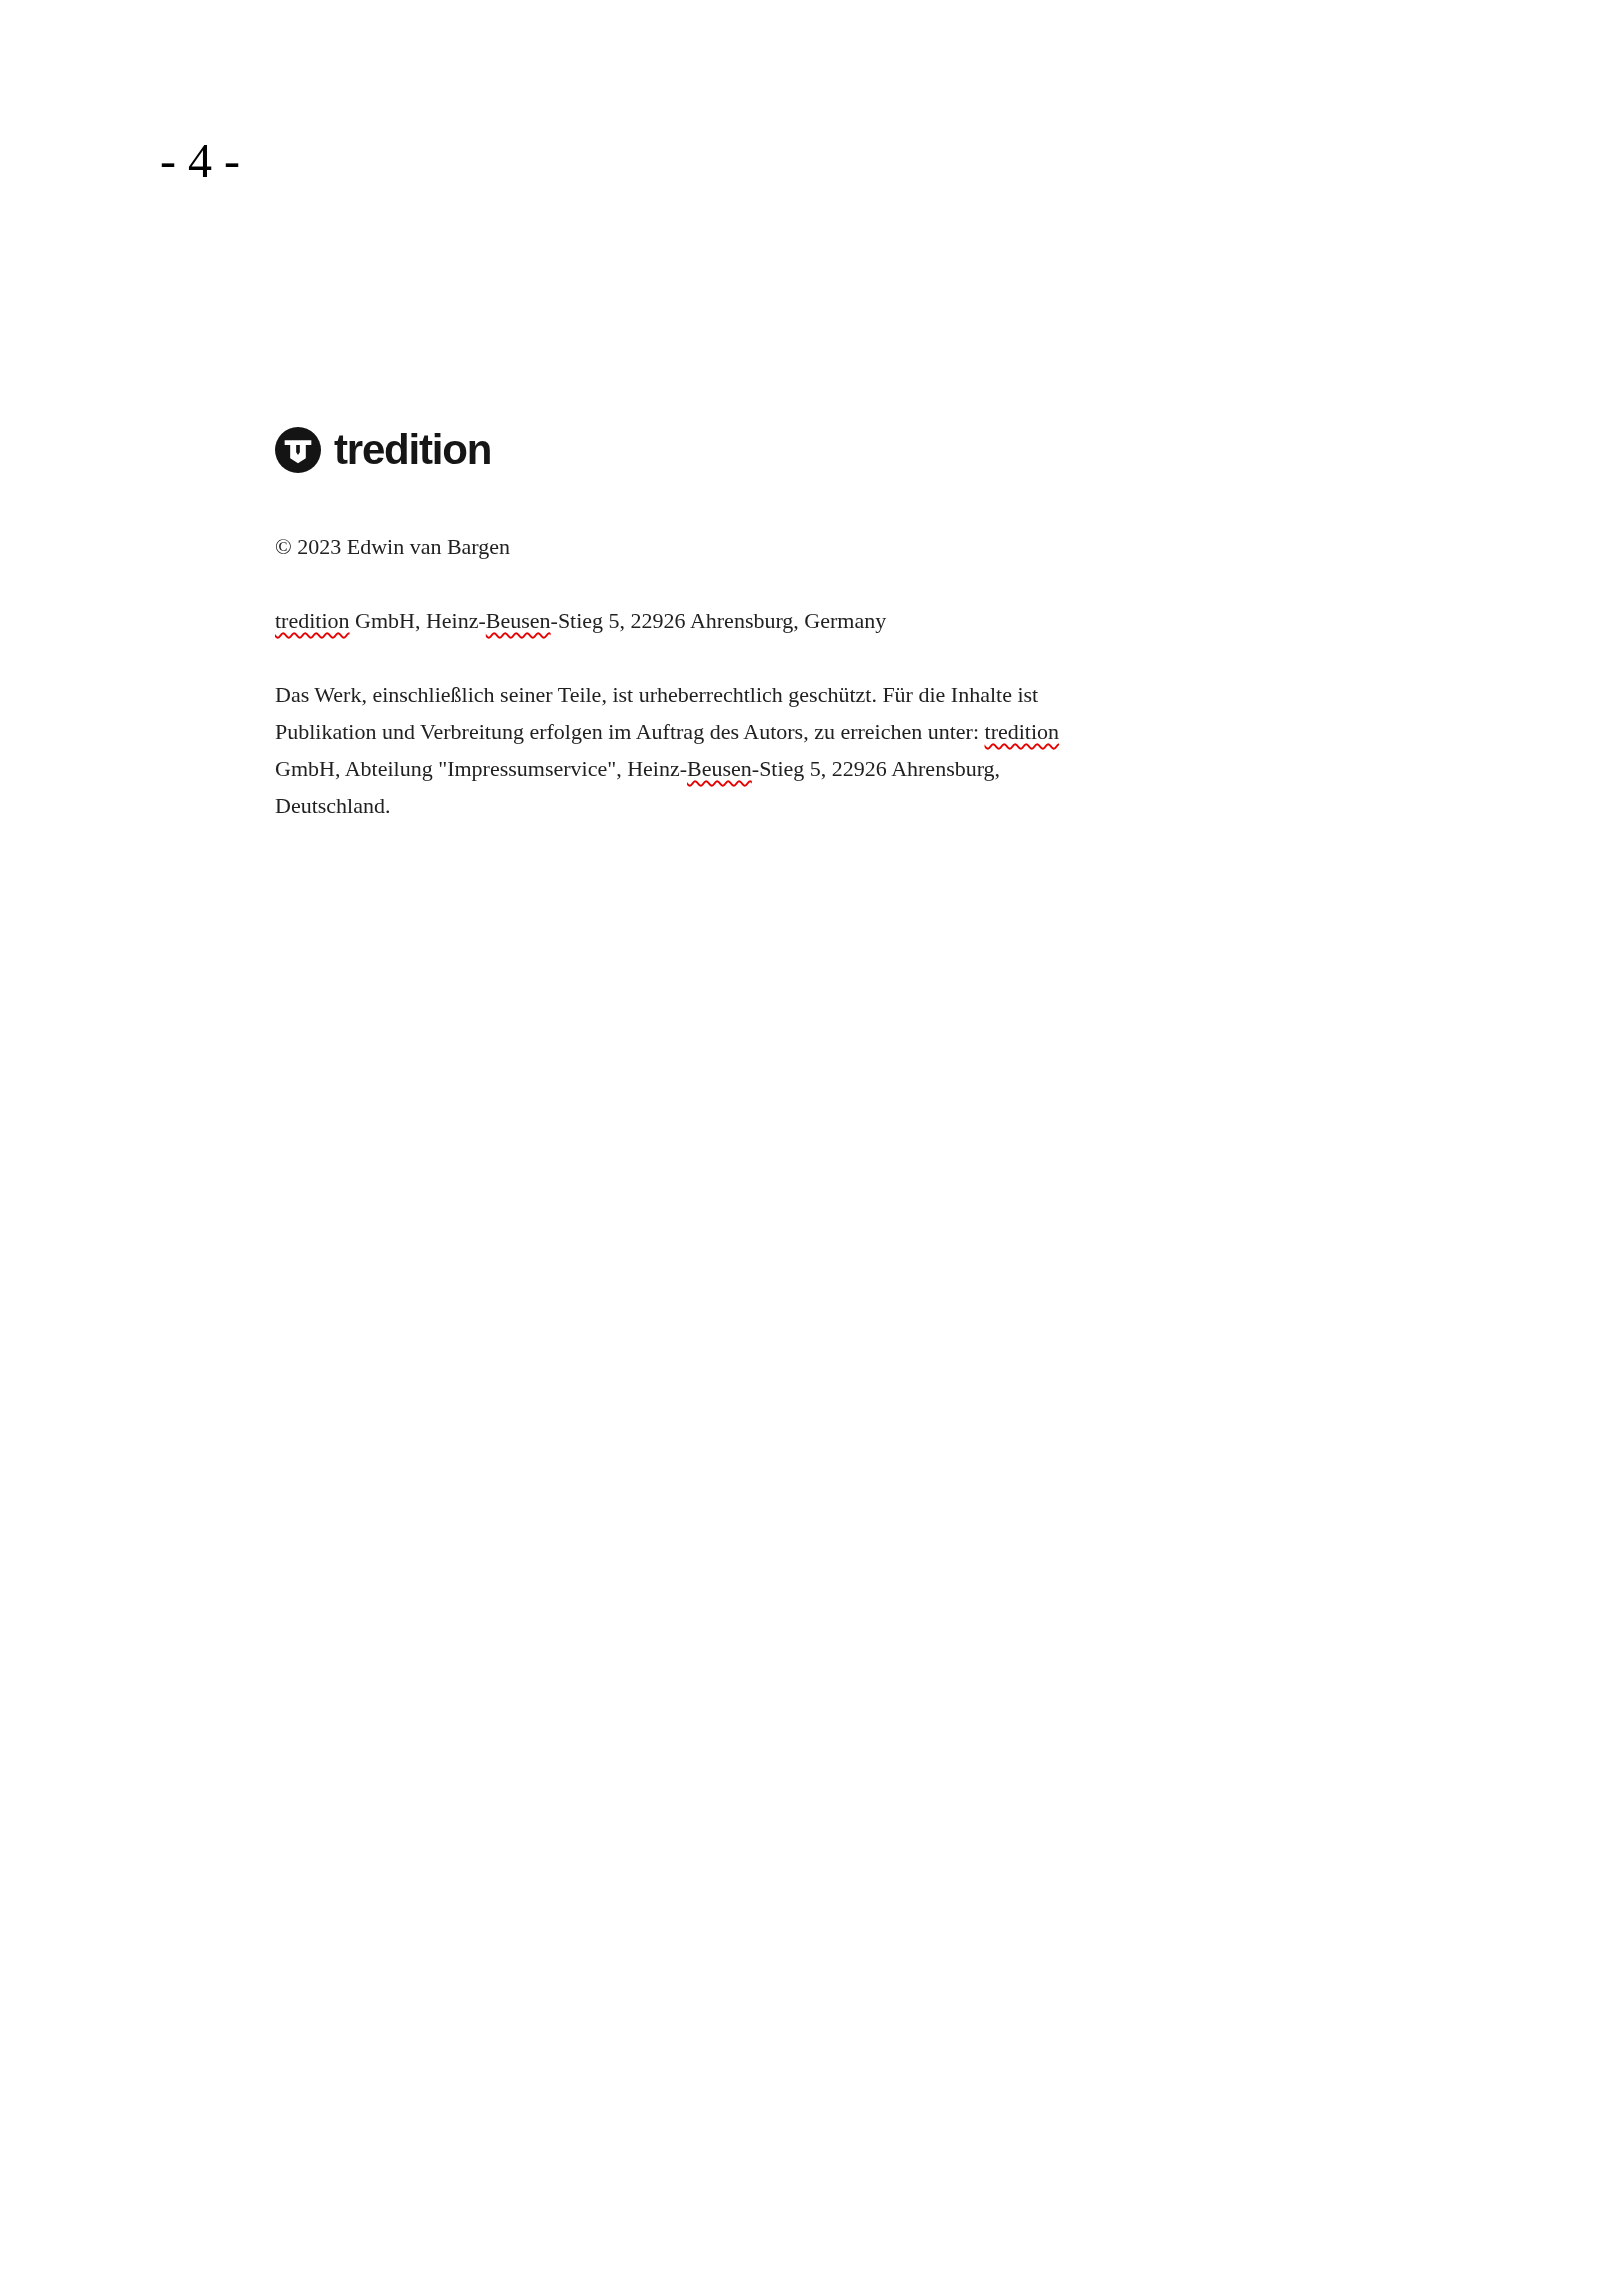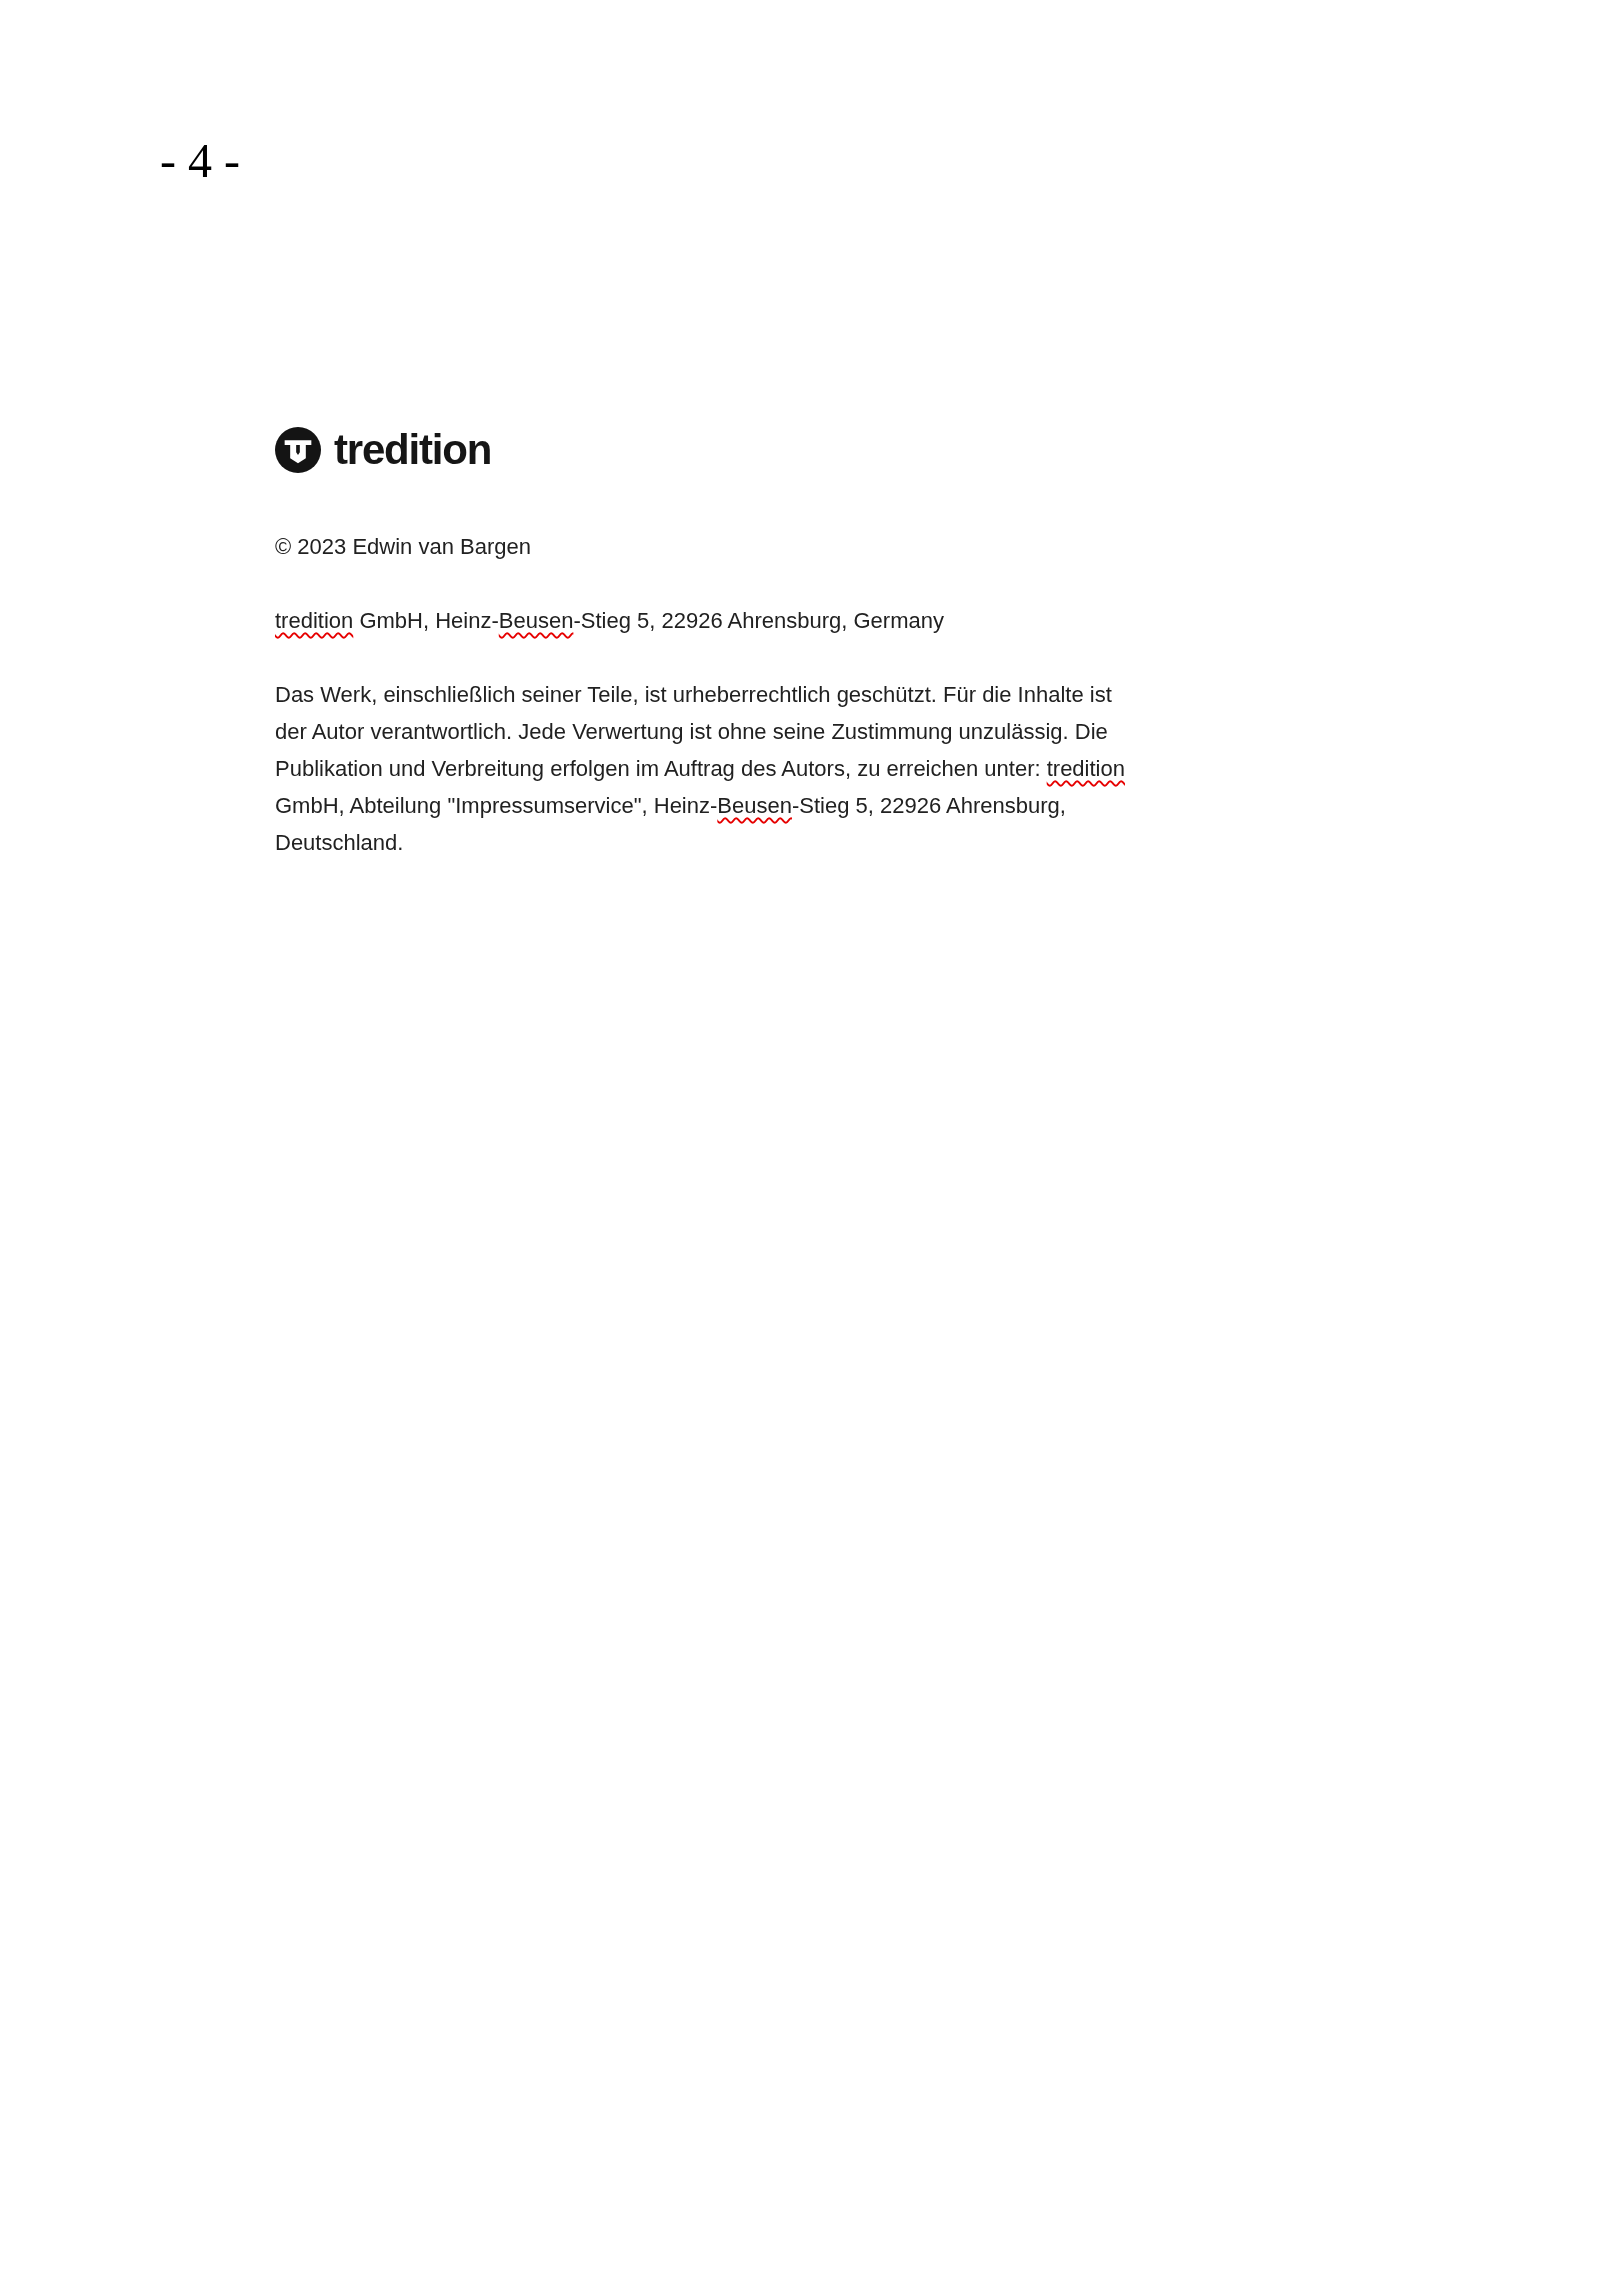--- a/index.html
+++ b/index.html
@@ -56,20 +56,21 @@
     top: 528px;
     color: var(--text);
     font-size: 22px;
   }
   .para { margin-bottom: 37px; }
   .para:last-child { margin-bottom: 15px; }
   .line {
     height: 37px;
     line-height: 37px;
     white-space: pre;
+    font-family: Liberation Serif, serif;
   }
   .sq {
     text-decoration-line: underline;
     text-decoration-style: wavy;
     text-decoration-color: var(--squiggle);
     text-decoration-thickness: 1.6px;
     text-underline-offset: 4.2px;
     text-decoration-skip-ink: none;
   }
 </style>
@@ -93,21 +94,20 @@
 
   <div class="imprint">
     <div class="para">
         <div class="line"><span>© 2023 Edwin van Bargen</span></div>
       </div>
     <div class="para">
         <div class="line"><span class="sq">tredition</span><span> GmbH, Heinz-</span><span class="sq">Beusen</span><span>-Stieg 5, 22926 Ahrensburg, Germany</span></div>
       </div>
     <div class="para">
         <div class="line"><span>Das Werk, einschließlich seiner Teile, ist urheberrechtlich geschützt. Für die Inhalte ist</span></div>
-        <div class="line"><span>der Autor verantwortlich. Jede Verwertung ist ohne seine Zustimmung unzulässig. Die</span></div>
         <div class="line"><span>Publikation und Verbreitung erfolgen im Auftrag des Autors, zu erreichen unter: </span><span class="sq">tredition</span></div>
         <div class="line"><span>GmbH, Abteilung "Impressumservice", Heinz-</span><span class="sq">Beusen</span><span>-Stieg 5, 22926 Ahrensburg,</span></div>
         <div class="line"><span>Deutschland.</span></div>
       </div>
   </div>
 
 </div>
 
 
 </body></html>

